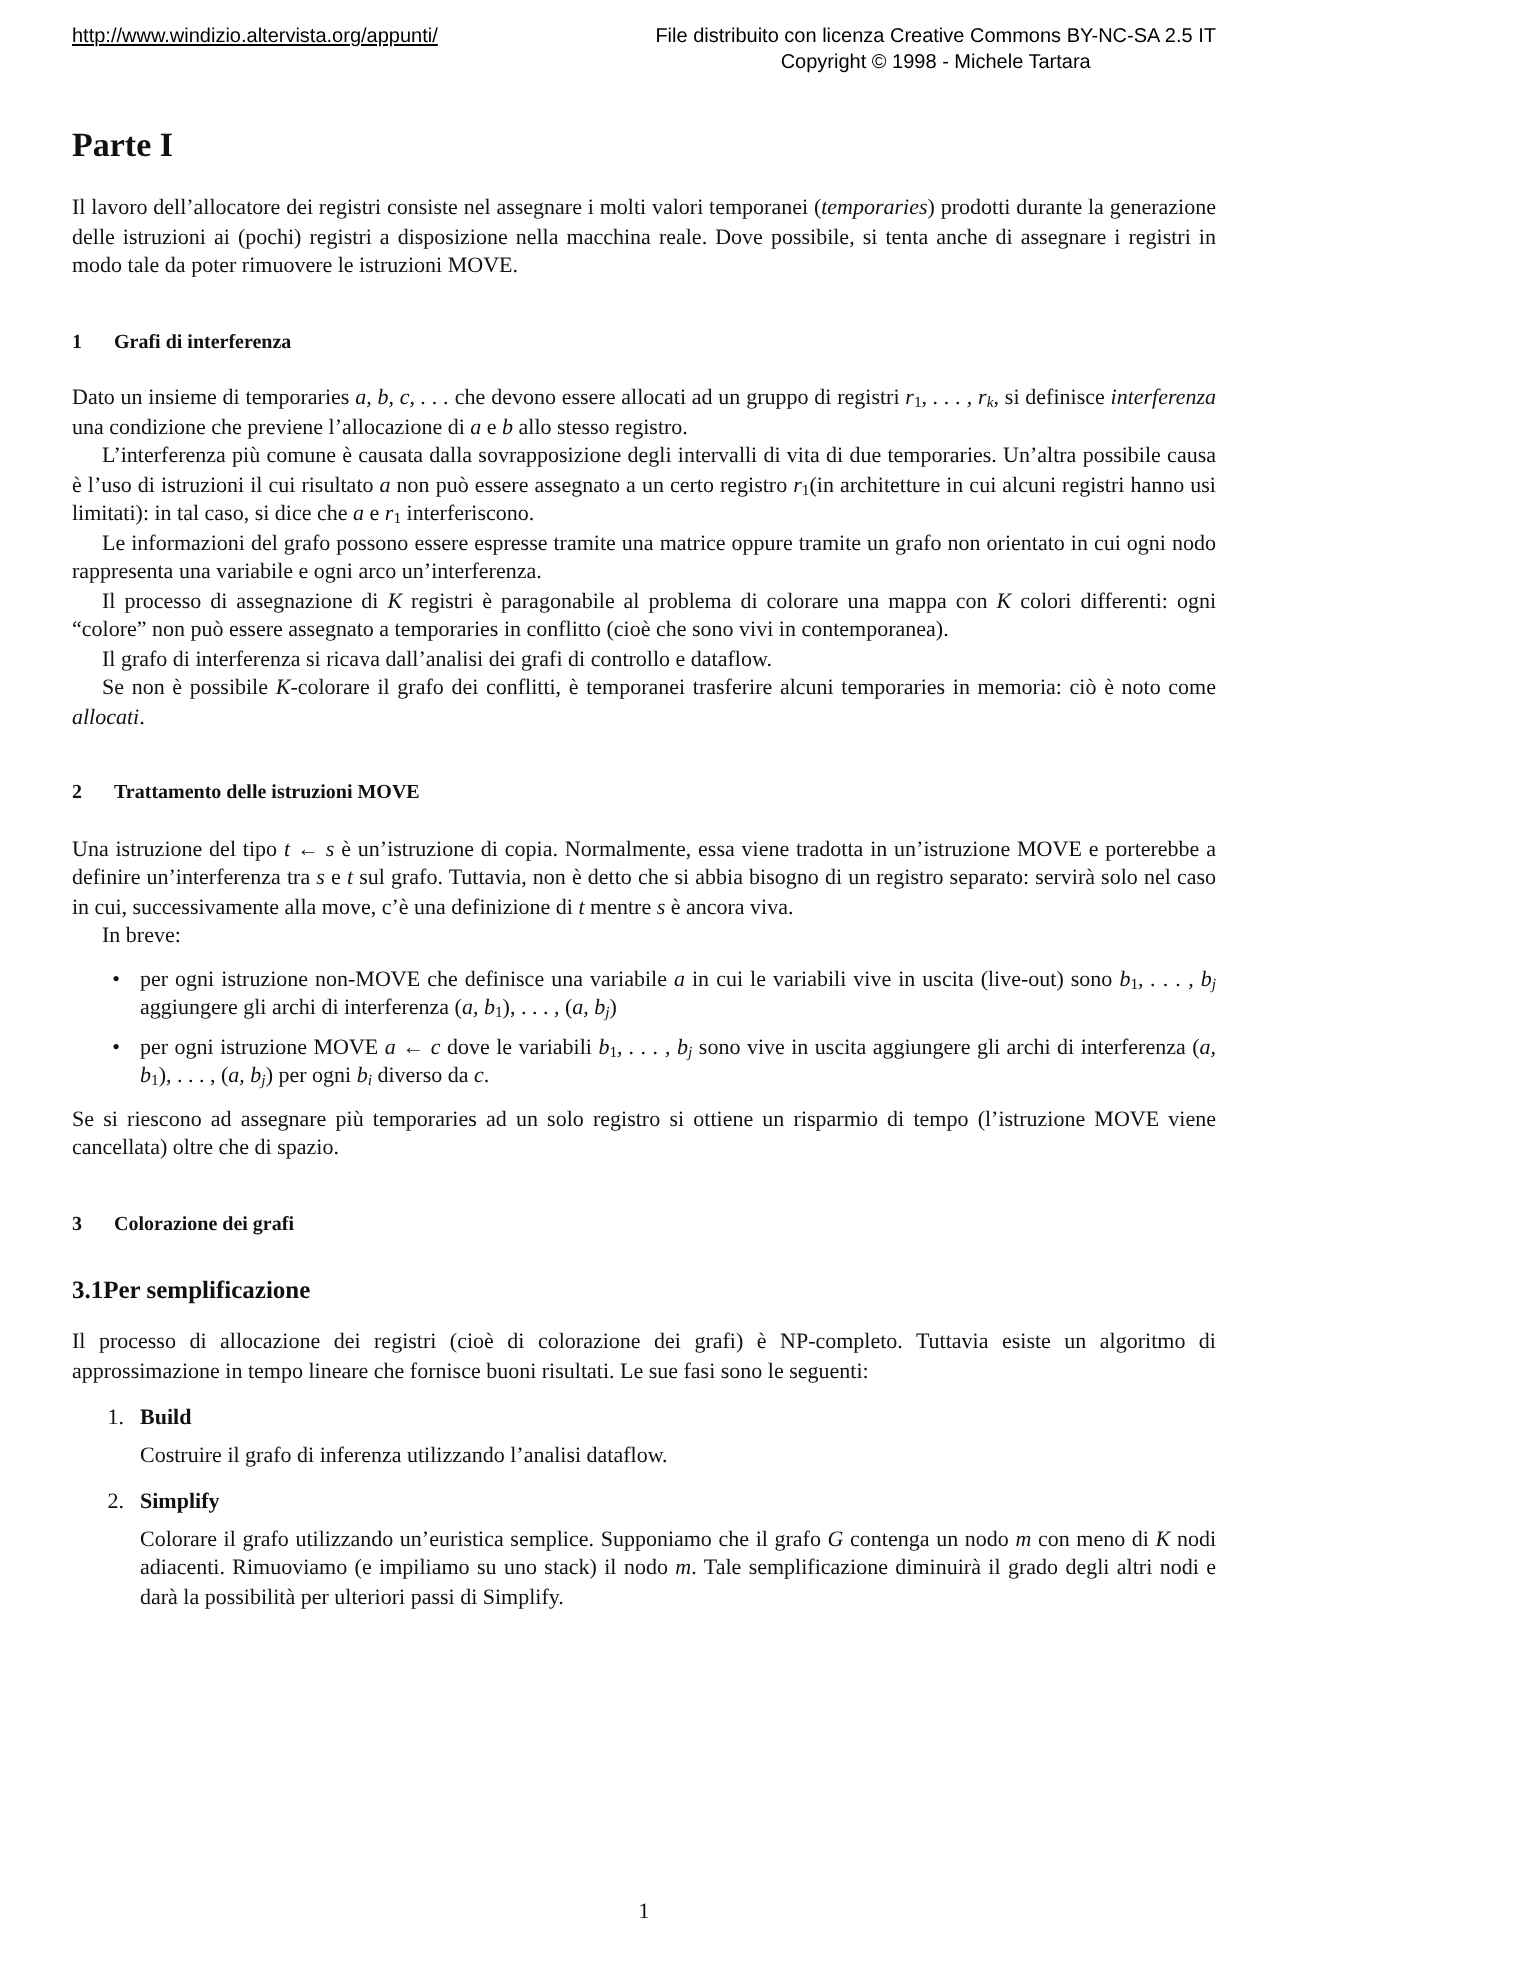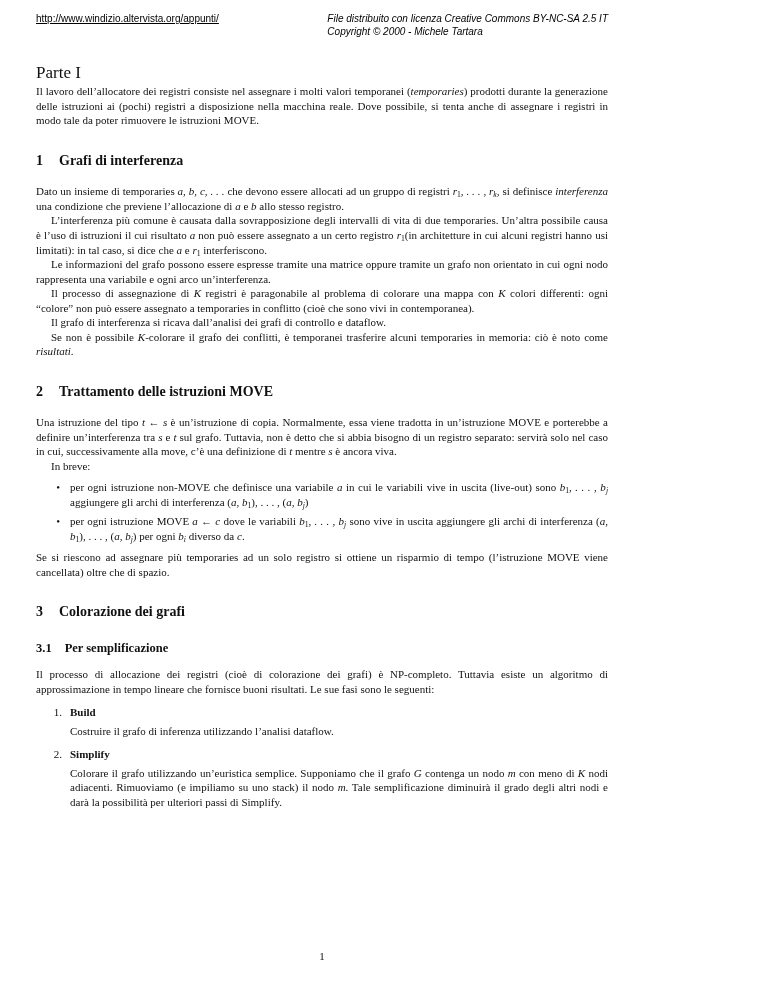--- a/index.html
+++ b/index.html
@@ -9,27 +9,27 @@
     background:#ffffff;color:#111;
     font-family:"Liberation Serif","DejaVu Serif",serif;
     font-size:11px;line-height:1.32;
   }
   .hdr{
     display:flex;justify-content:space-between;align-items:flex-start;
     font-family:"Liberation Sans","DejaVu Sans",sans-serif;
     font-size:10px;line-height:1.3;margin-bottom:24px;color:#000;
   }
   .hdr-link{text-decoration:underline;color:#000;cursor:pointer;}
-  .hdr-right{text-align:left;font-style:italic;}
-  .part{font-size:17px;font-weight:normal;margin:0 0 0 0;}
+  .hdr-right{text-align:center;}
+  .part{font-size:17px;font-weight:bold;margin:0 0 13px 0;}
   .doc-title{font-size:26px;font-weight:normal;margin:0 0 18px 0;letter-spacing:0.2px;}
-  .sec{font-size:14px;font-weight:bold;margin:24px 0 14px 0;}
+  .sec{font-size:10px;font-weight:bold;margin:24px 0 14px 0;}
   .sec .num{margin-right:16px;}
   .subsec{font-size:12.5px;font-weight:bold;margin:18px 0 11px 0;}
-  .subsec .num{margin-right:13px;}
+  .subsec .num{}
   .p{margin:0;text-align:justify;text-indent:15px;}
   .p.ni{text-indent:0;}
   .list{margin:7px 0;}
   .bullet-item{display:flex;margin:5px 0;}
   .bullet-glyph{flex:0 0 34px;width:34px;text-align:right;padding-right:10px;box-sizing:border-box;}
   .bullet-text{flex:1;text-align:justify;}
   .enum{margin:8px 0;}
   .enum-item{margin:9px 0;}
   .enum-label{display:flex;}
   .enum-num{flex:0 0 34px;width:34px;text-align:right;padding-right:8px;box-sizing:border-box;}
@@ -41,37 +41,37 @@
 </style>
 </head>
 <body>
 
 <div class="page">
 
   <div class="hdr">
     <a class="hdr-link">http://www.windizio.altervista.org/appunti/</a>
     <div class="hdr-right">
       <div>File distribuito con licenza Creative Commons BY-NC-SA 2.5 IT</div>
-      <div>Copyright © 2000 - Michele Tartara</div>
+      <div>Copyright © 1998 - Michele Tartara</div>
     </div>
   </div>
 
   <div class="part">Parte I</div>
 
   <p class="p ni"><span>Il lavoro dell’allocatore dei registri consiste nel assegnare i molti valori temporanei (</span><span class="em">temporaries</span><span>) prodotti durante la generazione delle istruzioni ai (pochi) registri a disposizione nella macchina reale. Dove possibile, si tenta anche di assegnare i registri in modo tale da poter rimuovere le istruzioni MOVE.</span></p>
 
   <h2 class="sec">
     <span class="num">1</span><span>Grafi di interferenza</span>
   </h2>
   <p class="p ni"><span>Dato un insieme di temporaries </span><span class="em">a, b, c, . . .</span><span> che devono essere allocati ad un gruppo di registri </span><span class="em">r</span><span class="sub">1</span><span class="em">, . . . , r</span><span class="em sub">k</span><span>, si definisce </span><span class="em">interferenza</span><span> una condizione che previene l’allocazione di </span><span class="em">a</span><span> e </span><span class="em">b</span><span> allo stesso registro.</span></p>
   <p class="p"><span>L’interferenza più comune è causata dalla sovrapposizione degli intervalli di vita di due temporaries. Un’altra possibile causa è l’uso di istruzioni il cui risultato </span><span class="em">a</span><span> non può essere assegnato a un certo registro </span><span class="em">r</span><span class="sub">1</span><span>(in architetture in cui alcuni registri hanno usi limitati): in tal caso, si dice che </span><span class="em">a</span><span> e </span><span class="em">r</span><span class="sub">1</span><span> interferiscono.</span></p>
   <p class="p"><span>Le informazioni del grafo possono essere espresse tramite una matrice oppure tramite un grafo non orientato in cui ogni nodo rappresenta una variabile e ogni arco un’interferenza.</span></p>
   <p class="p"><span>Il processo di assegnazione di </span><span class="em">K</span><span> registri è paragonabile al problema di colorare una mappa con </span><span class="em">K</span><span> colori differenti: ogni “colore” non può essere assegnato a temporaries in conflitto (cioè che sono vivi in contemporanea).</span></p>
   <p class="p"><span>Il grafo di interferenza si ricava dall’analisi dei grafi di controllo e dataflow.</span></p>
-  <p class="p"><span>Se non è possibile </span><span class="em">K</span><span>-colorare il grafo dei conflitti, è temporanei trasferire alcuni temporaries in memoria: ciò è noto come </span><span class="em">risultati</span><span>.</span></p>
+  <p class="p"><span>Se non è possibile </span><span class="em">K</span><span>-colorare il grafo dei conflitti, è temporanei trasferire alcuni temporaries in memoria: ciò è noto come </span><span class="em">allocati</span><span>.</span></p>
 
   <h2 class="sec">
     <span class="num">2</span><span>Trattamento delle istruzioni MOVE</span>
   </h2>
   <p class="p ni"><span>Una istruzione del tipo </span><span class="em">t</span><span> ← </span><span class="em">s</span><span> è un’istruzione di copia. Normalmente, essa viene tradotta in un’istruzione MOVE e porterebbe a definire un’interferenza tra </span><span class="em">s</span><span> e </span><span class="em">t</span><span> sul grafo. Tuttavia, non è detto che si abbia bisogno di un registro separato: servirà solo nel caso in cui, successivamente alla move, c’è una definizione di </span><span class="em">t</span><span> mentre </span><span class="em">s</span><span> è ancora viva.</span></p>
   <p class="p"><span>In breve:</span></p>
 
   <div class="list">
     <div class="bullet-item">
       <span class="bullet-glyph">•</span>

